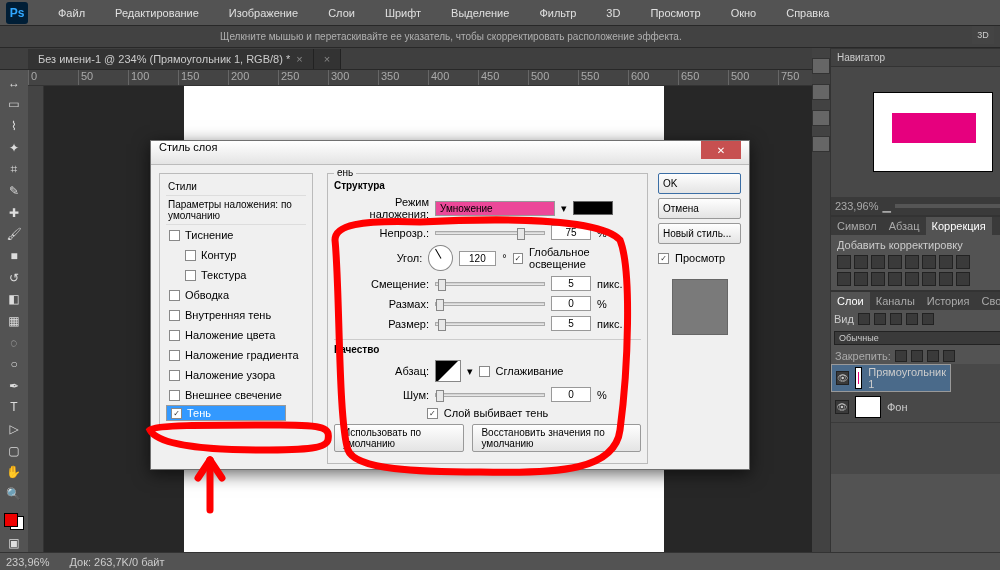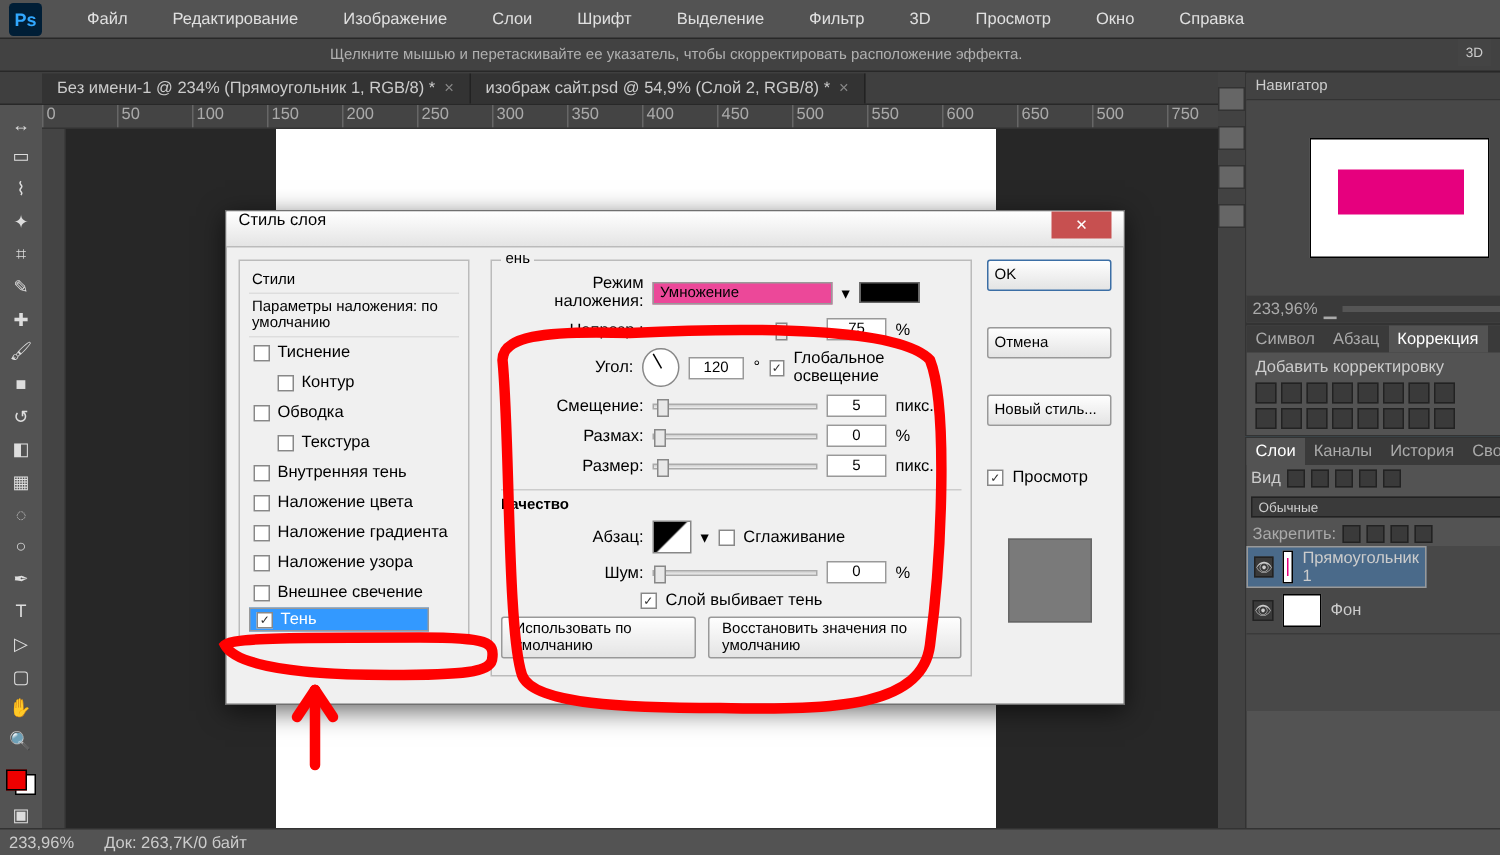--- a/index.html
+++ b/index.html
@@ -68,21 +68,21 @@
 .row .lab{width:95px;text-align:right;}
 .sel{border:1px solid #999;background:#ec4899;padding:1px 4px;font-size:10px;width:120px;}
 .swatch{width:40px;height:14px;background:#000;border:1px solid #666;}
 .slider{flex:1;max-width:110px;height:4px;background:linear-gradient(#ccc,#eee);border:1px solid #aaa;position:relative;}
 .slider .thumb{position:absolute;top:-4px;width:8px;height:12px;background:#e8e8e8;border:1px solid #888;}
 .numbox{width:40px;border:1px solid #999;background:#fff;padding:1px 3px;font-size:10px;text-align:center;}
 .angle{width:26px;height:26px;border:1px solid #888;border-radius:50%;position:relative;background:#fff;}
 .angle .hand{position:absolute;top:12px;left:12px;width:11px;height:1px;background:#000;transform-origin:left;transform:rotate(-120deg);}
 .contour{width:26px;height:22px;border:1px solid #888;background:linear-gradient(135deg,#000 0%,#000 48%,#fff 52%,#fff 100%);}
 .btn{border:1px solid #999;background:linear-gradient(#fefefe,#e4e4e4);padding:2px 8px;font-size:10px;cursor:pointer;border-radius:2px;}
-.btn-col{width:95px;padding:8px 8px 8px 4px;display:flex;flex-direction:column;gap:24px;}
+.btn-col{width:95px;padding:8px 8px 8px 4px;display:flex;flex-direction:column;gap:4px;}
 .btn-col .btn{padding:4px;}
 .btn.primary{border:1px solid #3b6ea5;}
 .prev-box{width:56px;height:56px;background:#7a7a7a;border:1px solid #666;margin:6px auto;}
 
 
 .annot{position:absolute;pointer-events:none;}
 .annot path,.annot line{stroke:#ff0000;stroke-width:7;fill:none;stroke-linecap:round;}
 </style>
 </head>
 <body>
@@ -103,21 +103,20 @@
 </div>
 <div class="essentials">3D</div>
 <div class="hintbar">Щелкните мышью и перетаскивайте ее указатель, чтобы скорректировать расположение эффекта.</div>
 
 <div class="tabs">
   <div class="tab">
       <span>Без имени-1 @ 234% (Прямоугольник 1, RGB/8) *</span>
       <span class="x">×</span>
     </div>
   <div class="tab">
-      <span>изображ сайт.psd @ 54,9% (Слой 2, RGB/8) *</span>
       <span class="x">×</span>
     </div>
 </div>
 
 <div class="ruler-h">
   <span>0</span>
     <span>50</span>
     <span>100</span>
     <span>150</span>
     <span>200</span>
@@ -277,27 +276,27 @@
         <div class="style-head">Параметры наложения: по умолчанию</div>
         <div id="styles-list">
             <div class="style-item">
               <span class="cb"></span>
               <span>Тиснение</span>
             </div>
             <div class="style-item indent">
               <span class="cb"></span>
               <span>Контур</span>
             </div>
+            <div class="style-item indent">
+              <span class="cb"></span>
+              <span>Текстура</span>
+            </div>
             <div class="style-item">
               <span class="cb"></span>
               <span>Обводка</span>
-            </div>
-            <div class="style-item indent">
-              <span class="cb"></span>
-              <span>Текстура</span>
             </div>
             <div class="style-item">
               <span class="cb"></span>
               <span>Внутренняя тень</span>
             </div>
             <div class="style-item">
               <span class="cb"></span>
               <span>Наложение цвета</span>
             </div>
             <div class="style-item">
@@ -315,20 +314,21 @@
             <div class="style-item sel">
               <span class="cb">✓</span>
               <span>Тень</span>
             </div>
           </div>
       </div>
     </div>
     <div class="settings-col">
       <div class="fieldset">
         <div class="legend">ень</div>
+        <div style="font-weight:bold;font-size:10px;margin:2px 0 4px;">Структура</div>
         <div class="row">
           <span class="lab">Режим наложения:</span>
           <div class="sel">Умножение</div>
             <span>▾</span>
           <div class="swatch"></div>
         </div>
         <div class="row">
           <span class="lab">Непрозр.:</span>
           <div class="slider">
               <div class="thumb" style="left:75%"></div>

